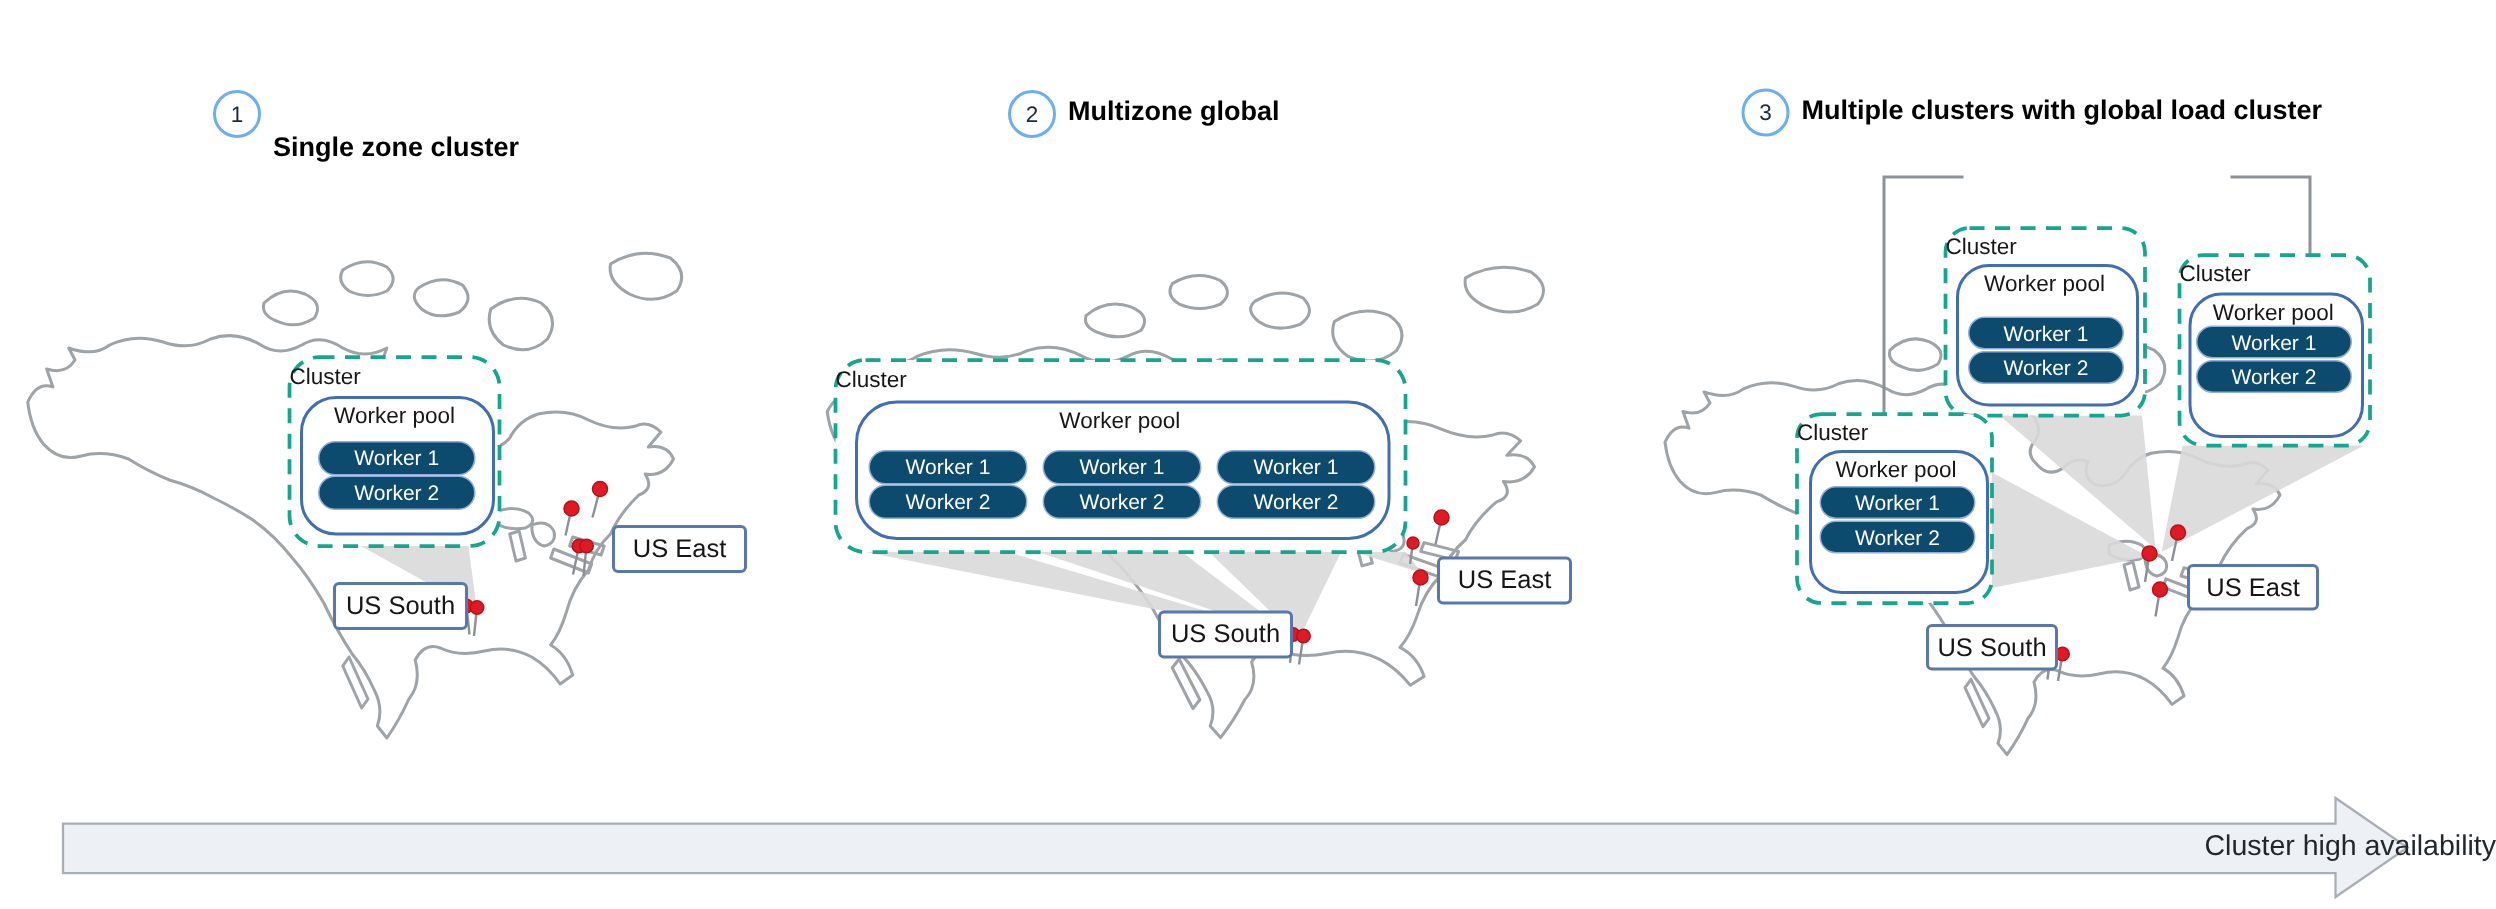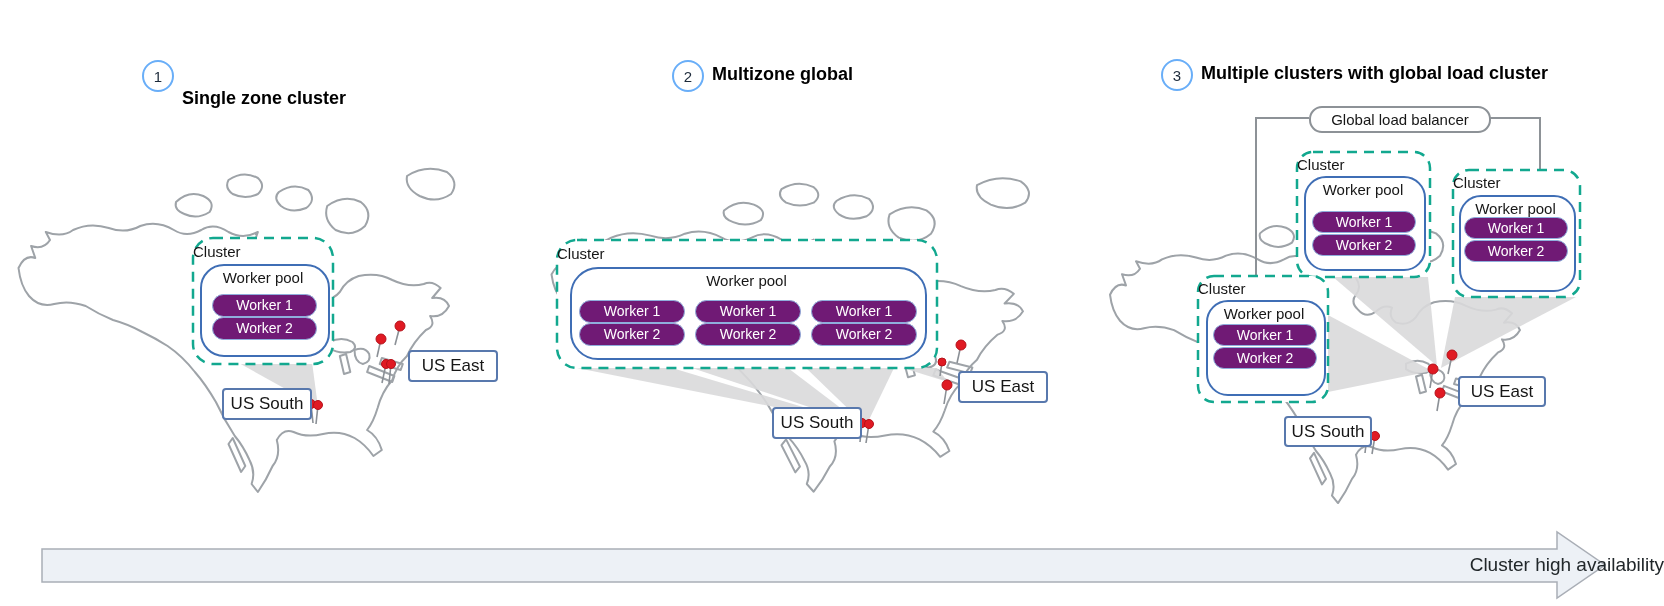--- a/index.html
+++ b/index.html
@@ -5,21 +5,21 @@
   html,body{margin:0;padding:0;background:#fff;font-family:"Liberation Sans",sans-serif;}
   .canvas{position:relative;width:1664px;height:606px;background:#fff;overflow:hidden;}
   svg.bg{position:absolute;left:0;top:0;}
   .badge{position:absolute;width:28px;height:28px;border:2px solid #69AEF8;border-radius:50%;
          background:#fff;display:flex;align-items:center;justify-content:center;
          font-size:15px;color:#1c2a3a;}
   .ptitle{position:absolute;font-size:18px;font-weight:bold;color:#000;white-space:nowrap;line-height:26px;}
   .cluster-label{position:absolute;font-size:15px;color:#161616;line-height:18px;}
   .pool{position:absolute;background:#fff;border:2.5px solid #3F6EB5;border-radius:24px;}
   .pool-label{position:absolute;text-align:center;font-size:15px;color:#161616;line-height:18px;}
-  .pill{position:absolute;background:#701a75;border:1px solid #8FAEDC;color:#fff;border-radius:999px;
+  .pill{position:absolute;background:#0c4a6e;border:1px solid #8FAEDC;color:#fff;border-radius:999px;
         text-align:center;font-size:14px;line-height:20px;}
   .region{position:absolute;background:#fff;border:2px solid #5878AD;border-radius:4px;
           display:flex;align-items:center;justify-content:center;font-size:17px;color:#161616;}
   .glb{position:absolute;background:#fff;border:2px solid #8D9297;border-radius:13px;
        text-align:center;font-size:15px;line-height:23px;color:#161616;}
   .arrow-label{position:absolute;left:0;right:0;text-align:right;font-size:19px;color:#21272a;}
 </style>
 </head>
 <body>
 
@@ -146,21 +146,20 @@
   <div class="pool-label" style="left:570px;top:272px;width:353px;">Worker pool</div>
   <div class="pill" style="left:579px;top:300px;width:104px;height:21px;line-height:21px;">Worker 1</div>
   <div class="pill" style="left:579px;top:323px;width:104px;height:21px;line-height:21px;">Worker 2</div>
   <div class="pill" style="left:695px;top:300px;width:104px;height:21px;line-height:21px;">Worker 1</div>
   <div class="pill" style="left:695px;top:323px;width:104px;height:21px;line-height:21px;">Worker 2</div>
   <div class="pill" style="left:811px;top:300px;width:104px;height:21px;line-height:21px;">Worker 1</div>
   <div class="pill" style="left:811px;top:323px;width:104px;height:21px;line-height:21px;">Worker 2</div>
   <div class="region" style="left:772px;top:407px;width:86px;height:28px;">US South</div>
   <div class="region" style="left:958px;top:371px;width:86px;height:28px;">US East</div>
 
-  <div class="glb" style="left:1309px;top:106px;width:178px;height:23px;">Global load balancer</div>
 
   <div class="cluster-label" style="left:1297px;top:156px;width:133px;">Cluster</div>
   <div class="pool" style="left:1304px;top:176px;width:118px;height:91px;border-radius:22px;"></div>
   <div class="pool-label" style="left:1304px;top:181px;width:118px;">Worker pool</div>
   <div class="pill" style="left:1312px;top:211px;width:102px;height:20px;">Worker 1</div>
   <div class="pill" style="left:1312px;top:234px;width:102px;height:20px;">Worker 2</div>
 
   <div class="cluster-label" style="left:1453px;top:174px;width:127px;">Cluster</div>
   <div class="pool" style="left:1459px;top:195px;width:113px;height:93px;border-radius:22px;"></div>
   <div class="pool-label" style="left:1459px;top:200px;width:113px;">Worker pool</div>

